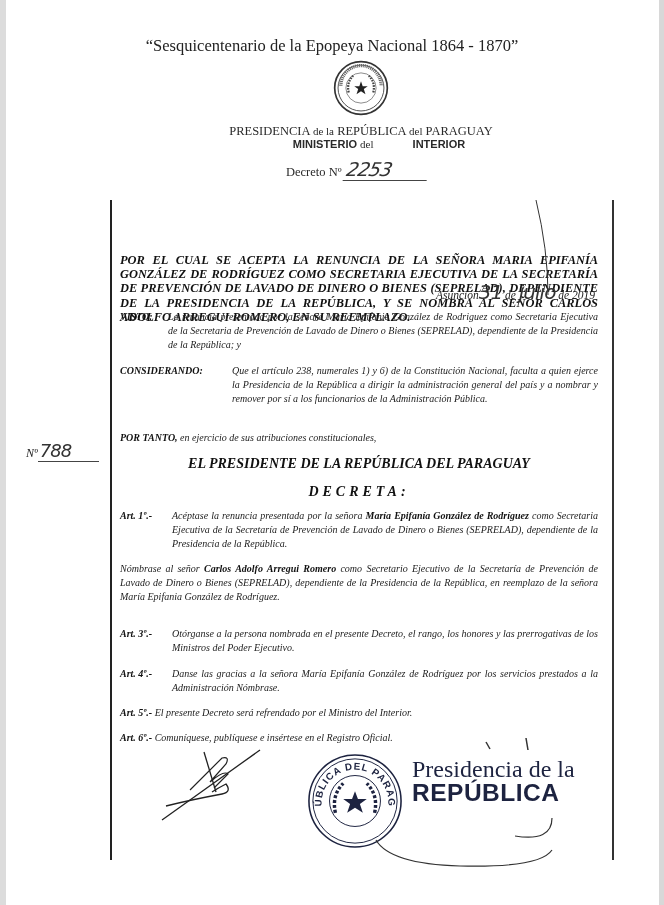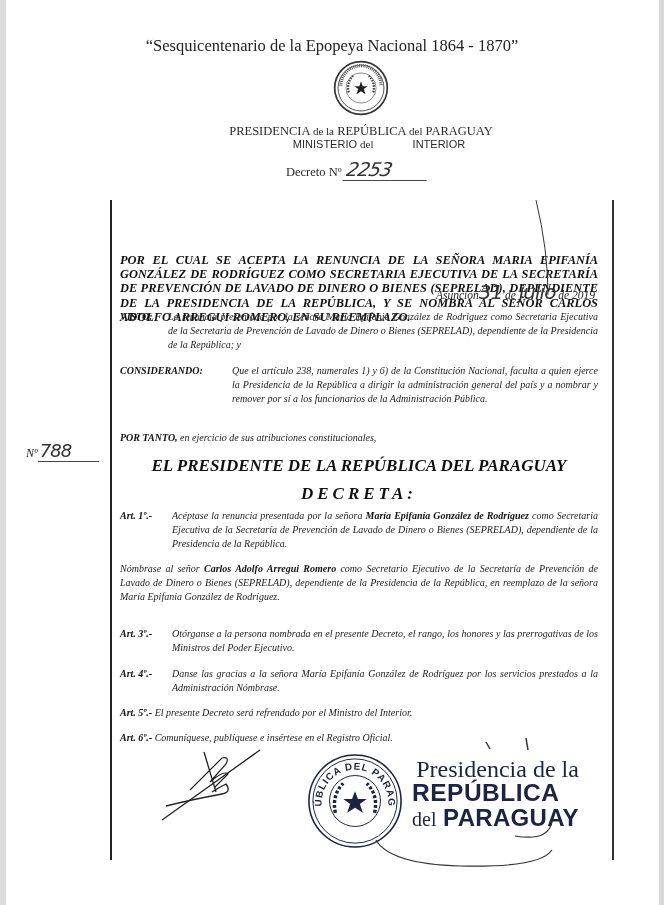--- a/index.html
+++ b/index.html
@@ -11,21 +11,21 @@
   }
   .edge-left { position: absolute; left: 0; top: 0; width: 6px; height: 905px; background: #dcdcdc; }
   .edge-right { position: absolute; right: 0; top: 0; width: 5px; height: 905px; background: #d8d8d8; }
   .rule-left { position: absolute; left: 110px; top: 200px; width: 2px; height: 660px; background: #222; }
   .rule-right { position: absolute; left: 612px; top: 200px; width: 2px; height: 660px; background: #333; }
 
   .motto { position: absolute; left: 0; width: 664px; top: 36px; text-align: center; font-size: 16.5px; color: #222; }
   .seal-top { position: absolute; left: 333px; top: 60px; width: 56px; height: 56px; }
   .header-line1 { position: absolute; left: 0; width: 722px; top: 124px; text-align: center; font-size: 12.5px; color: #2a2a2a; }
   .header-line2 { position: absolute; left: 0; width: 722px; top: 138px; text-align: center; font-size: 11px; color: #2a2a2a; font-family: "Liberation Sans", sans-serif; }
-  .header-line2 b { font-weight: normal; padding-left: 36px; }
+  .header-line2 b { font-weight: bold; padding-left: 36px; }
   .header-line2 .small { font-family: "Liberation Serif", serif; font-weight: normal; }
   .decreto { position: absolute; left: 286px; top: 158px; font-size: 12.5px; color: #2a2a2a; }
   .handnum { font-family: "DejaVu Sans", sans-serif; font-style: italic; font-size: 19px; color: #333; display: inline-block; border-bottom: 1px solid #444; padding: 0 38px 0 2px; margin-left: 3px; letter-spacing: -1px; transform: skewX(-12deg); }
 
   .title-block {
     position: absolute; left: 120px; top: 205px; width: 478px;
     font-style: italic; font-weight: bold; font-size: 12.4px; line-height: 14.2px;
     text-align: justify; text-align-last: left; color: #111; margin-top: 48px;
   }
   .date-line { position: absolute; left: 400px; top: 280px; width: 195px; text-align: right; font-style: italic; font-size: 11.5px; color: #222; }
@@ -34,21 +34,21 @@
   .para { position: absolute; font-style: italic; font-size: 10px; line-height: 13.8px; color: #222; text-align: justify; text-align-last: left; }
   .para .lbl { font-weight: bold; color: #111; }
   .para b { font-weight: bold; color: #111; }
   .hang { display: flex; }
   .hang .lbl { flex: none; }
   .hang .txt { flex: 1; text-align: justify; text-align-last: left; }
 
   .num-margin { position: absolute; left: 26px; top: 440px; font-size: 12px; color: #222; font-style: italic; }
   .num-margin .hand { font-family: "DejaVu Sans", sans-serif; font-style: italic; font-size: 18px; color: #333; display: inline-block; border-bottom: 1px solid #444; padding: 0 28px 0 2px; letter-spacing: -1px; }
 
-  .centered { position: absolute; left: 120px; width: 478px; text-align: center; font-style: italic; font-weight: bold; color: #111; font-size: 17px; }
+  .centered { position: absolute; left: 120px; width: 478px; text-align: center; font-style: italic; font-weight: bold; color: #111; font-size: 14px; }
   .decreta { letter-spacing: 4px; }
 
   .signature { position: absolute; left: 160px; top: 748px; width: 110px; height: 80px; }
   .seal-bottom { position: absolute; left: 306px; top: 752px; width: 98px; height: 98px; }
   .logo { position: absolute; left: 412px; top: 758px; color: #1d2340; }
   .logo .l1 { font-family: "Liberation Serif", serif; font-size: 24px; line-height: 22px; text-align: right; }
   .logo .l2 { font-family: "Liberation Sans", sans-serif; font-weight: bold; font-size: 24.5px; line-height: 25px; letter-spacing: 0.5px; }
   .logo .l3 { font-family: "Liberation Sans", sans-serif; font-size: 24px; line-height: 26px; }
   .logo .l3 .del { font-family: "Liberation Serif", serif; font-size: 20px; font-weight: normal; }
   .logo .l3 .py { font-weight: bold; letter-spacing: 0.3px; }
@@ -169,21 +169,20 @@
     <textPath href="#arcTop" startOffset="50%" text-anchor="middle">REPÚBLICA DEL PARAGUAY</textPath>
   </text>
   <path d="M30 62 Q26 44 38 32" fill="none" stroke="#1d2340" stroke-width="3.5" stroke-dasharray="3 2"></path>
   <path d="M70 62 Q74 44 62 32" fill="none" stroke="#1d2340" stroke-width="3.5" stroke-dasharray="3 2"></path>
   <polygon points="50,40 53,48 62,48 55,53 58,62 50,57 42,62 45,53 38,48 47,48" fill="#1d2340"></polygon>
 </svg>
 
 <div class="logo">
   <div class="l1">Presidencia de la</div>
   <div class="l2">REPÚBLICA</div>
-  <div class="l3"><span class="del">del</span> <span class="py">PARAGUAY</span></div>
 </div>
 
 <svg class="scribble" viewBox="0 0 664 905">
   <path d="M515 836 Q552 842 552 818" fill="none" stroke="#333" stroke-width="1.2"></path>
   <path d="M376 840 Q390 864 460 866 Q540 868 552 850" fill="none" stroke="#333" stroke-width="1.2"></path>
   <path d="M486 742 L490 749" fill="none" stroke="#333" stroke-width="1.5"></path>
   <path d="M526 738 L528 750" fill="none" stroke="#333" stroke-width="1.5"></path>
   <path d="M536 200 Q548 250 548 295" fill="none" stroke="#333" stroke-width="1"></path>
 </svg>
 

